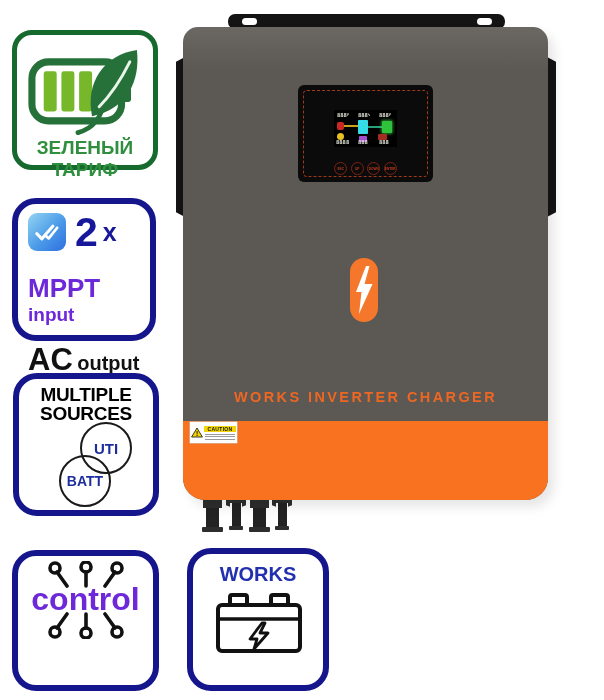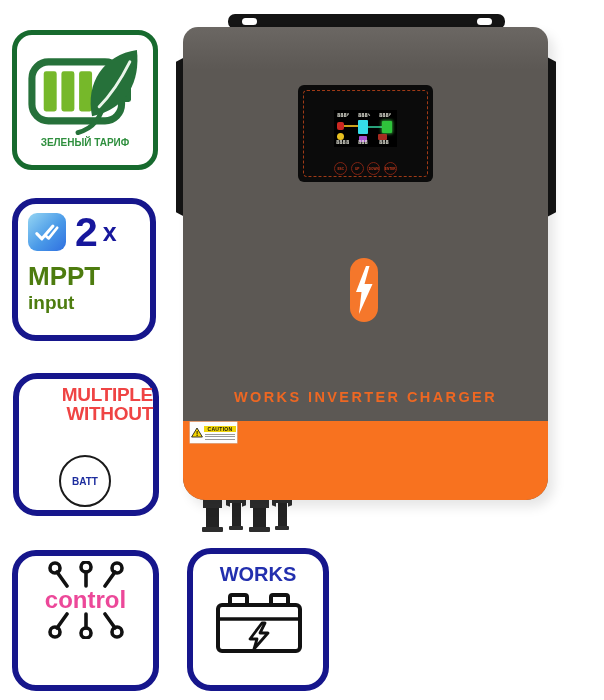--- a/index.html
+++ b/index.html
@@ -6,52 +6,52 @@
   html,body { background:#fff; }
   .canvas { position:relative; width:604px; height:700px; background:#ffffff;
             font-family:"Liberation Sans", sans-serif; overflow:hidden; }
 
   
   .badge { position:absolute; background:#fff; border:6px solid #16168c; }
 
   #badge-green { left:12px; top:30px; width:146px; height:140px;
                  border:5px solid #176a2e; border-radius:20px; text-align:center; }
   .bg-icon { display:block; margin:8px auto 0; }
-  .bg-label { font-weight:bold; color:#2f8f3e; font-size:10px; margin-top:2px; }
+  .bg-label { font-weight:bold; color:#2f8f3e; font-size:19px; margin-top:2px; }
 
   #badge-mppt { left:12px; top:198px; width:144px; height:143px; border-radius:24px;
                 padding:7px 0 0 10px; }
   .mppt-top { display:flex; align-items:center; height:42px; }
   .appicon { width:38px; height:38px; border-radius:9px; flex:0 0 auto;
              background:linear-gradient(135deg,#96d6f3 0%,#4a9ae8 55%,#2f6fe0 100%);
              display:flex; align-items:center; justify-content:center; }
   .count-big { font-size:41px; font-weight:bold; color:#17179c; margin-left:9px; line-height:38px; }
   .count-small { font-size:25px; font-weight:bold; color:#17179c; margin-left:5px; }
-  .mppt-row1 { margin-top:8px; color:#4d7c0f; }
+  .mppt-row1 { margin-top:20px; color:#6d28d9; }
   .mppt-row1 .strong { font-size:26px; font-weight:bold; }
   .mppt-row1 .rest { font-size:19px; font-weight:bold; }
   .mppt-row2 { margin-top:16px; color:#111; }
   .mppt-row2 .strong { font-size:31px; font-weight:bold; }
   .mppt-row2 .rest { font-size:20px; font-weight:bold; }
 
   #badge-sources { left:13px; top:373px; width:146px; height:143px; border-radius:24px; }
-  .src-title { text-align:right; font-weight:bold; color:#ef4444; font-size:19px;
+  .src-title { text-align:center; font-weight:bold; color:#000000; font-size:19px;
                line-height:19px; margin-top:6px; letter-spacing:-0.3px; }
   .vcircle { position:absolute; width:52px; height:52px; border:2.5px solid #1a1a1a;
              border-radius:50%; display:flex; align-items:center; justify-content:center;
              font-weight:bold; color:#1d2d9e; font-size:15px; }
   #circle-sol  { left:19px; top:43px; }
   #circle-uti  { left:61px; top:43px; }
-  #circle-batt { left:40px; top:76px; font-size:10px; }
+  #circle-batt { left:40px; top:76px; font-size:14px; }
 
   #badge-bms { left:12px; top:550px; width:147px; height:141px; border-radius:24px; text-align:center; }
   .pins { display:block; margin:5px auto 0; }
   .pins.flip { transform:scaleY(-1); margin-top:1px; }
   .bms-title { font-size:34px; font-weight:bold; color:#2334bb; line-height:30px; letter-spacing:1px; }
-  .bms-sub   { font-size:24px; font-weight:bold; color:#ec4899; line-height:23px; }
+  .bms-sub   { font-size:32px; font-weight:bold; color:#6d28d9; line-height:23px; }
 
   #badge-works { left:187px; top:548px; width:142px; height:143px; border-radius:24px; text-align:center; }
   .works-line { font-size:20px; font-weight:bold; color:#222fae; line-height:22px; }
   .works-line.first { margin-top:9px; }
   .works-batt { display:block; margin:4px auto 0; }
 
   
   .fin { position:absolute; background:#141414; width:9px; height:160px; top:57px; z-index:1; }
   #fin-left  { left:176px; clip-path:polygon(0 3%,100% 0,100% 100%,0 97%); }
   #fin-right { left:547px; clip-path:polygon(0 0,100% 3%,100% 97%,0 100%); }
@@ -153,25 +153,30 @@
           <polyline points="18,24 22,27.5 32,15" fill="none" stroke="#fff" stroke-width="3.2" stroke-linecap="round" stroke-linejoin="round"></polyline>
         </svg>
       </div>
       <span class="count-big">2</span>
       <span class="count-small">x</span>
     </div>
     <div class="mppt-row1">
       <span class="strong">MPPT</span>
       <span class="rest">input</span>
     </div>
+    <div class="mppt-row2">
+      <span class="strong">AC</span>
+      <span class="rest">output</span>
+    </div>
   </div>
 
   <div class="badge" id="badge-sources">
     <div class="src-title">MULTIPLE</div>
-    <div class="src-title" style="margin-top:0;">WITHOUT</div>
+    <div class="src-title" style="margin-top:0;">SOURCES</div>
+    <div class="vcircle" id="circle-uti">UTI</div>
     <div class="vcircle" id="circle-batt">BATT</div>
   </div>
 
   <div class="badge" id="badge-bms">
     <svg class="pins" width="92" height="27" viewBox="0 0 92 27">
       <g fill="none" stroke="#111" stroke-width="3.6" stroke-linecap="round">
         <circle cx="15" cy="7" r="5"></circle>
           <path d="M17,11 L27,25"></path>
         <circle cx="46" cy="6" r="5"></circle>
           <path d="M46,11 L46,25"></path>

